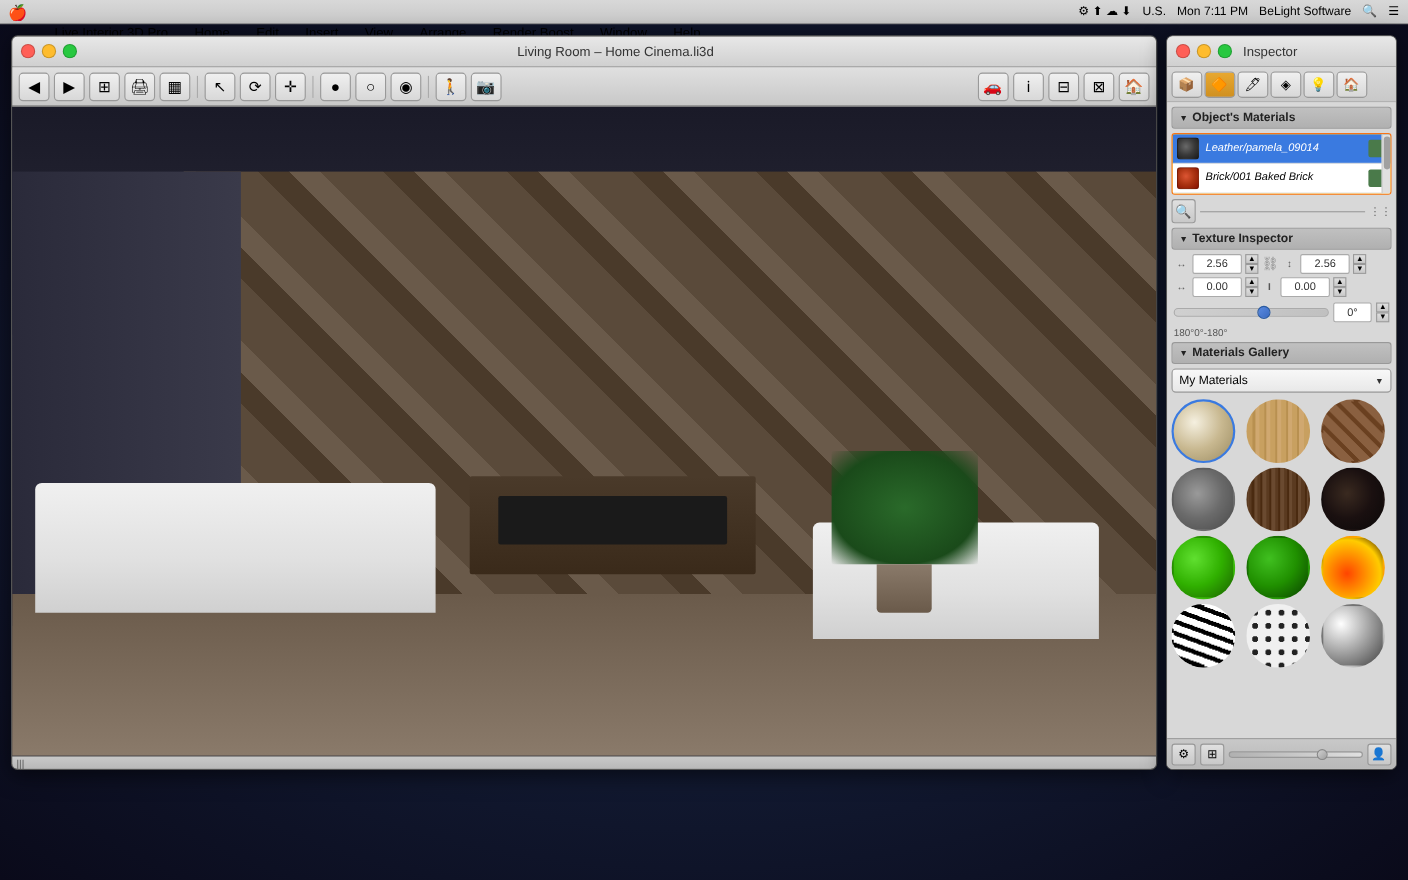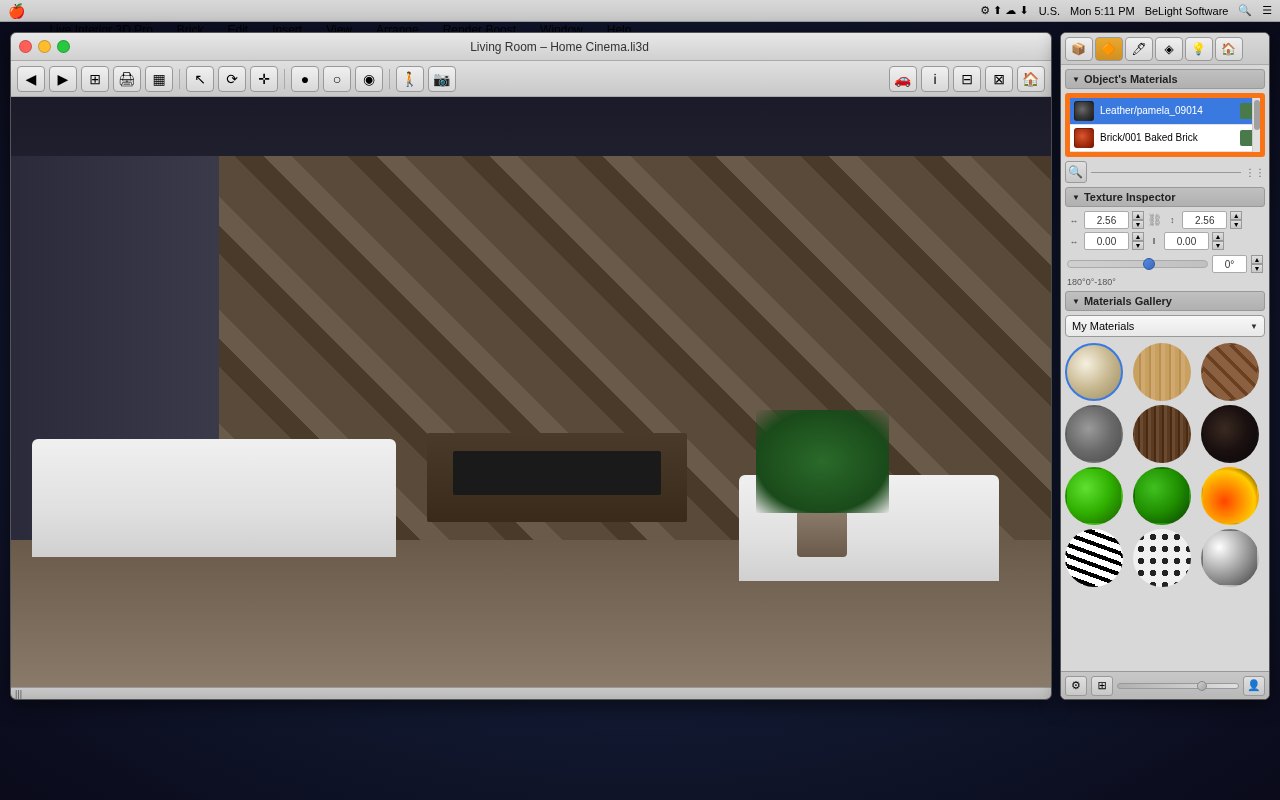--- a/index.html
+++ b/index.html
@@ -330,25 +330,26 @@
       display: flex;
       align-items: center;
       gap: 4px;
       margin-bottom: 4px;
     }
     .section-arrow { font-size: 8px; }
 
     
     .materials-list {
       background: #fde047;
-      border: 5px solid #f97316;
+      border: 1px solid #f97316;
       border-radius: 3px;
       margin-bottom: 4px;
       overflow: hidden;
       position: relative;
+      font-style: italic;
     }
     .material-item {
       display: flex;
       align-items: center;
       padding: 3px 4px;
       gap: 6px;
       border-bottom: 1px solid #e0e0e0;
       cursor: pointer;
       background: white;
     }
@@ -659,32 +660,32 @@
       border-radius: 50%;
       border: 1px solid #888;
     }
   </style>
 </head>
 <body>
 
 <div class="menubar">
   <span class="menubar-apple">🍎</span>
   <span class="menubar-item">Live Interior 3D Pro</span>
-  <span class="menubar-item">Brick</span>
+  <span class="menubar-item">Home</span>
   <span class="menubar-item">Edit</span>
   <span class="menubar-item">Insert</span>
   <span class="menubar-item">View</span>
   <span class="menubar-item">Arrange</span>
   <span class="menubar-item">Render Boost</span>
   <span class="menubar-item">Window</span>
   <span class="menubar-item">Help</span>
   <div class="menubar-right">
     <span>⚙ ⬆ ☁ ⬇</span>
     <span>U.S.</span>
-    <span>Mon 5:11 PM</span>
+    <span>Mon 7:11 PM</span>
     <span>BeLight Software</span>
     <span>🔍</span>
     <span>☰</span>
   </div>
 </div>
 
 <div class="main-container">
 
   <div class="window-left">
 
@@ -748,20 +749,26 @@
       </div>
     </div>
 
     <div class="statusbar">
       <span>|||</span>
     </div>
   </div>
 
   <div class="window-right">
 
+    <div class="inspector-titlebar">
+      <div class="traffic-light tl-red"></div>
+      <div class="traffic-light tl-yellow"></div>
+      <div class="traffic-light tl-green"></div>
+      <span class="inspector-title">Inspector</span>
+    </div>
 
     <div class="inspector-tabs">
       <div class="inspector-tab">📦</div>
       <div class="inspector-tab active" style="background: linear-gradient(to bottom, #e8a830, #d09020);">🔶</div>
       <div class="inspector-tab">🖊</div>
       <div class="inspector-tab">◈</div>
       <div class="inspector-tab">💡</div>
       <div class="inspector-tab">🏠</div>
     </div>
 

